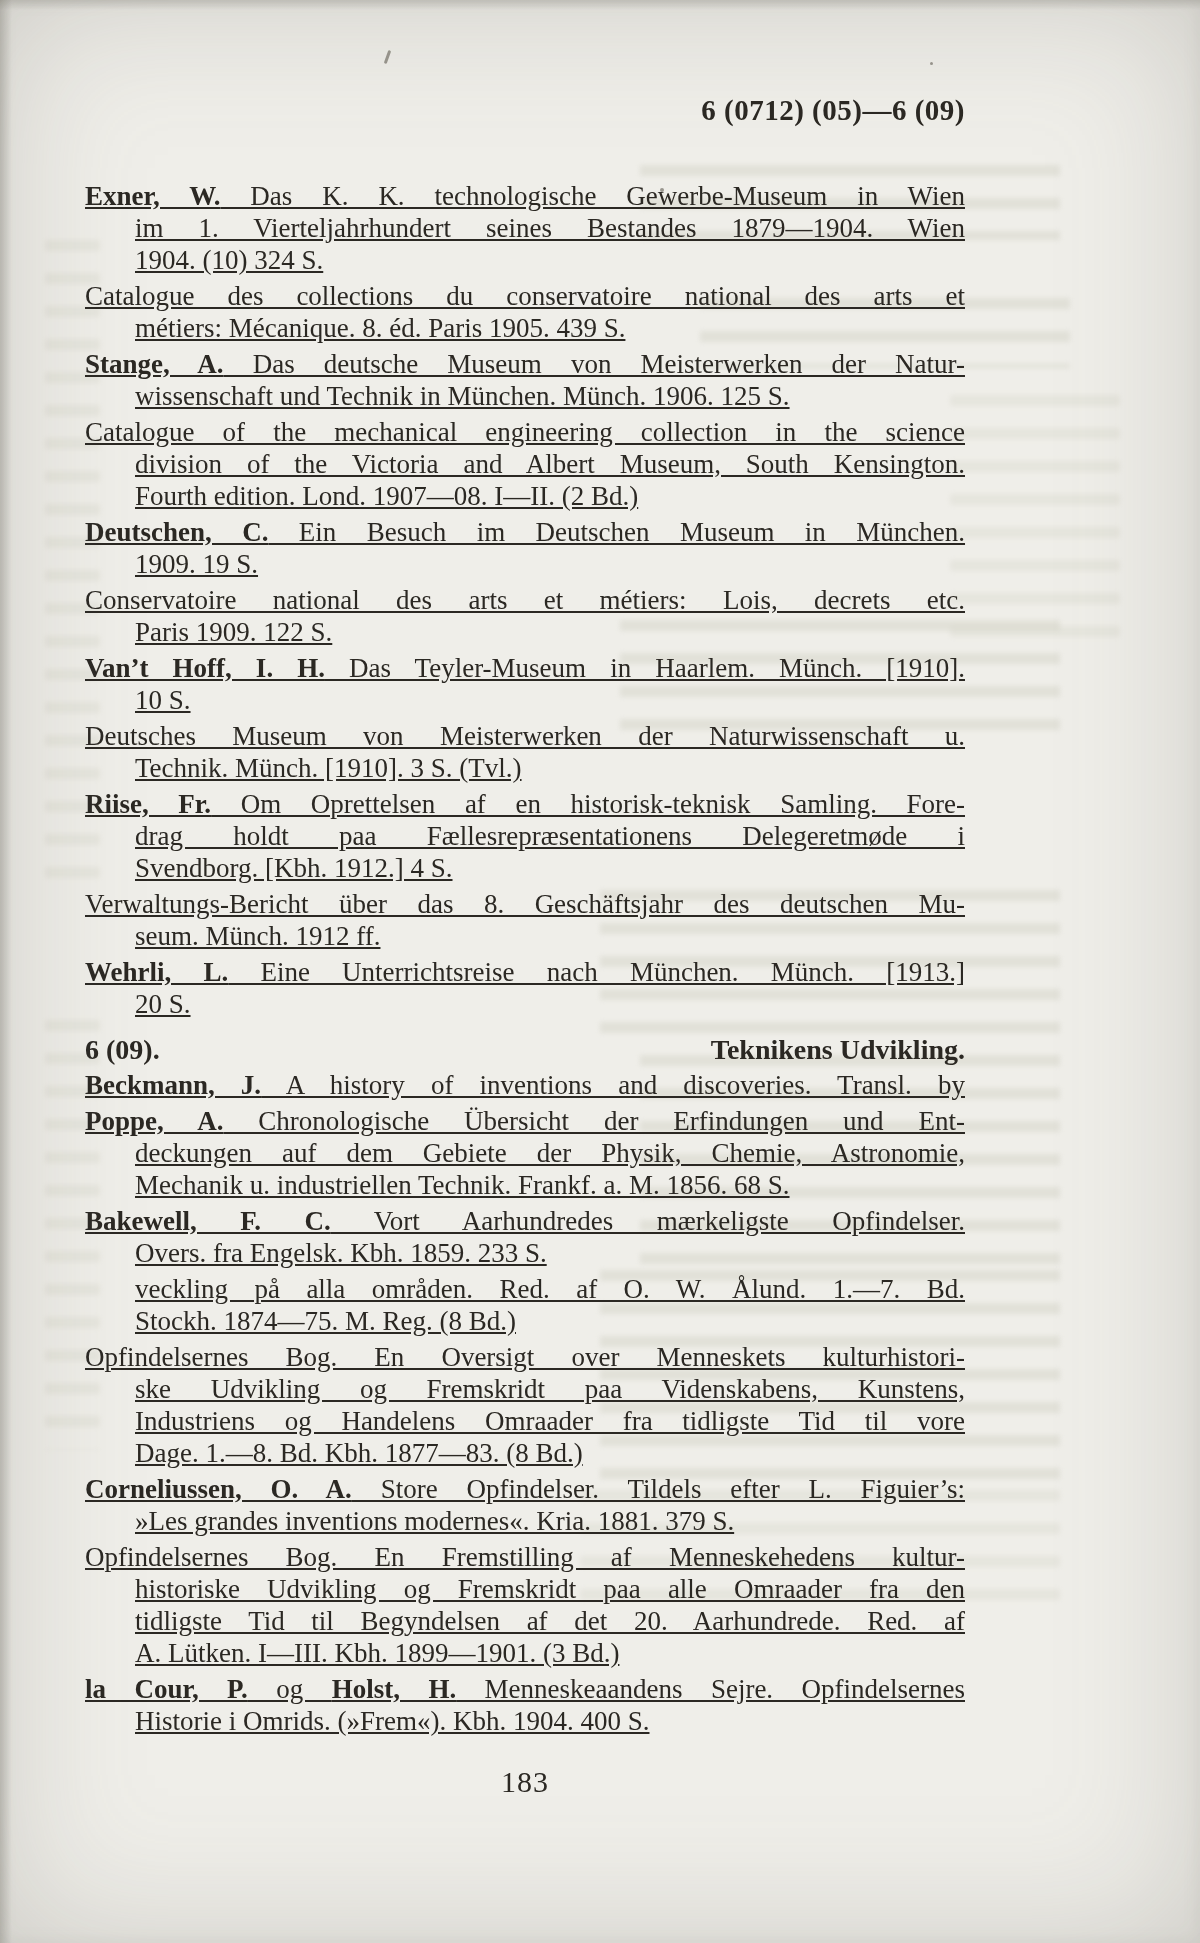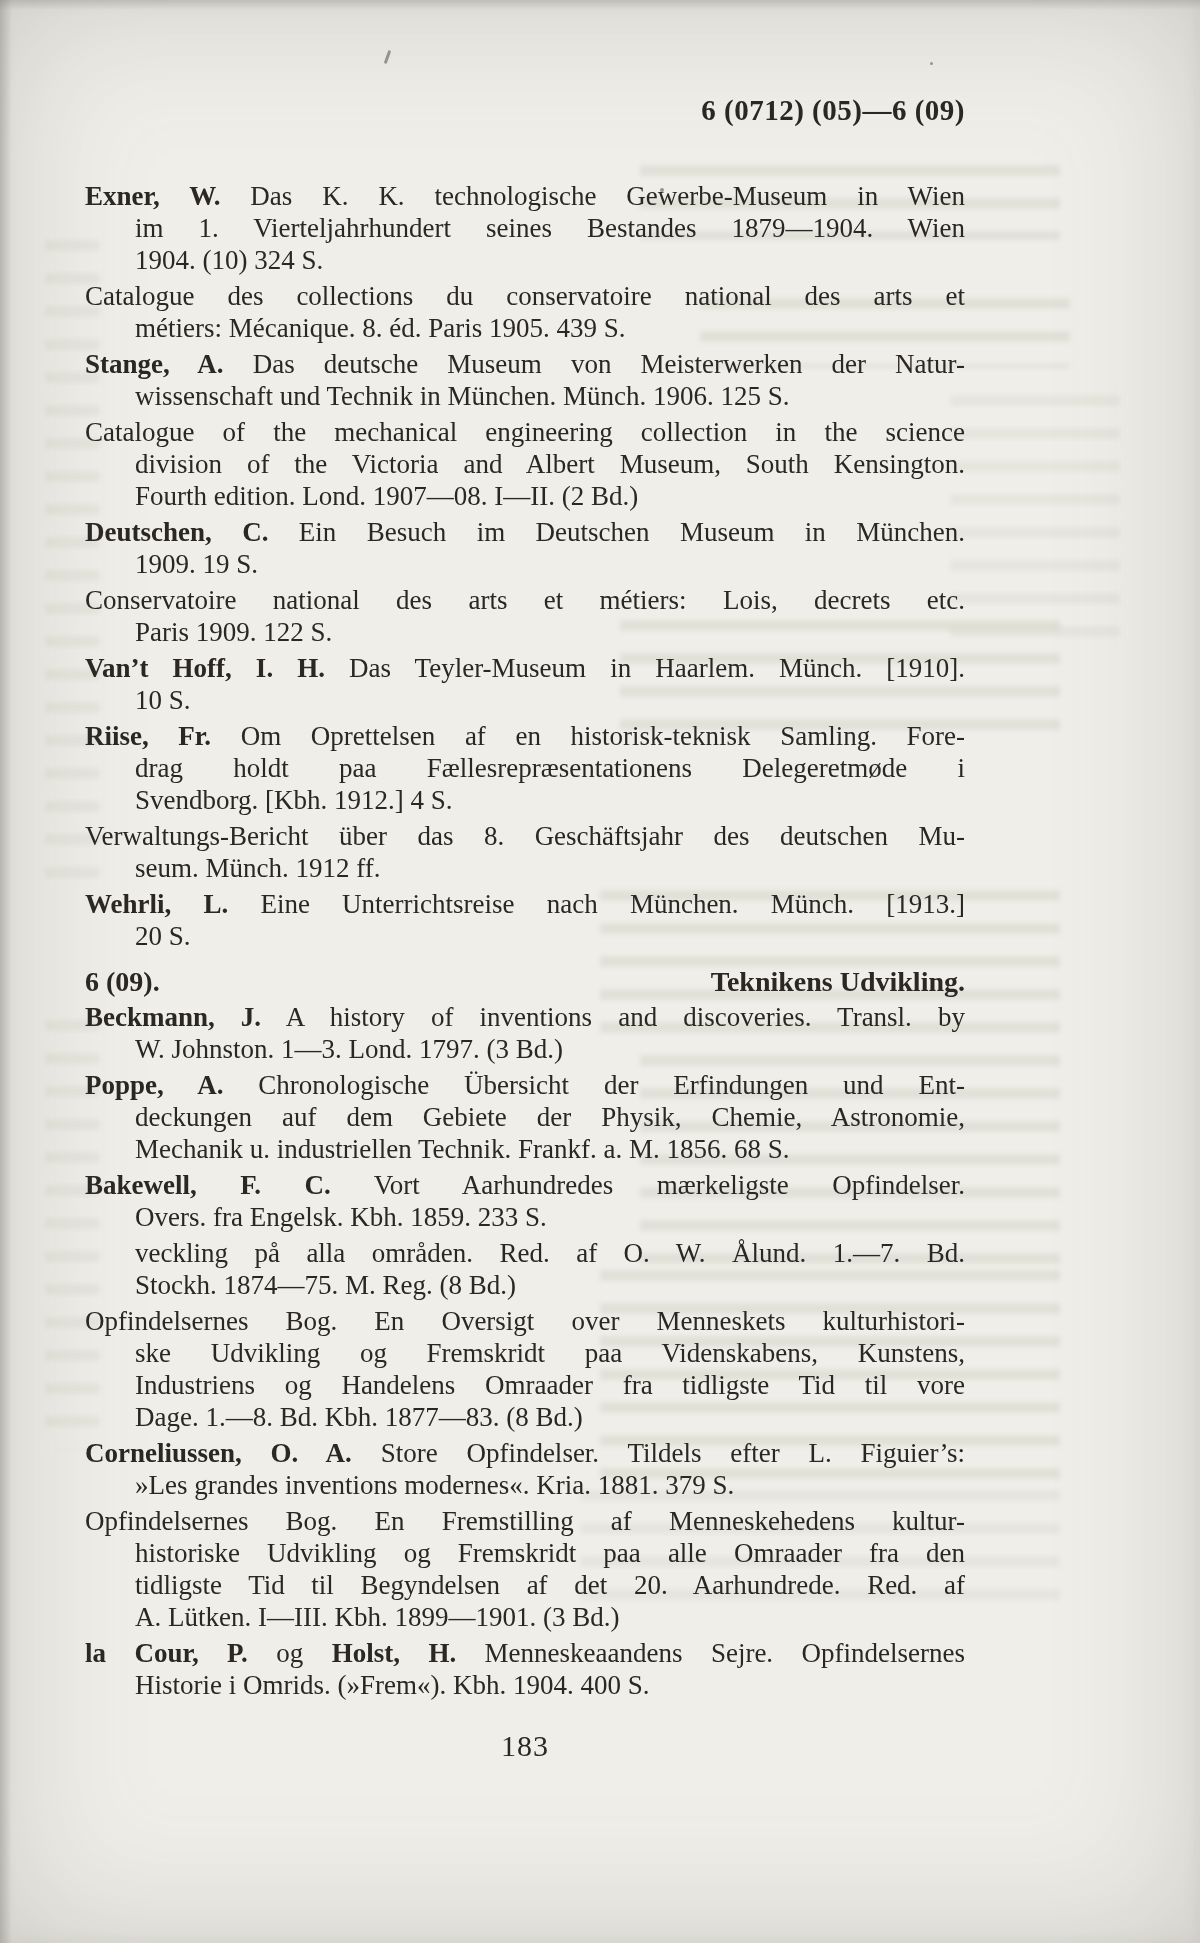--- a/index.html
+++ b/index.html
@@ -38,21 +38,21 @@
   .running-head{
     padding-top:56px;
     text-align:right;
     font-weight:bold;
     font-size:29px;
     line-height:36px;
     letter-spacing:.5px;
     margin-top:36px;
   }
   .bibliography{margin-top:52px;}
-  .entry{margin:0 0 4px 0;}
+  .entry{margin:0 0 4px 0;text-decoration:underline;}
   .line{
     font-size:27px;
     line-height:32px;
     text-align:justify;
     text-align-last:justify;
     text-justify:inter-word;
   }
   .line.cont{margin-left:50px;}
   .line.last{text-align-last:left;}
   .author{font-weight:bold;}
@@ -112,39 +112,42 @@
       </div>
       <div class="entry">
         <div class="line"><span>Conservatoire national des arts et métiers: Lois, decrets etc.</span></div>
         <div class="line cont last"><span>Paris 1909. 122 S.</span></div>
       </div>
       <div class="entry">
         <div class="line"><span class="author">Van’t Hoff, I. H.</span><span> Das Teyler-Museum in Haarlem. Münch. [1910].</span></div>
         <div class="line cont last"><span>10 S.</span></div>
       </div>
       <div class="entry">
+        <div class="line"><span>Deutsches Museum von Meisterwerken der Naturwissenschaft u.</span></div>
+        <div class="line cont last"><span>Technik. Münch. [1910]. 3 S. (Tvl.)</span></div>
+      </div>
+      <div class="entry">
         <div class="line"><span class="author">Riise, Fr.</span><span> Om Oprettelsen af en historisk-teknisk Samling. Fore-</span></div>
         <div class="line cont"><span>drag holdt paa Fællesrepræsentationens Delegeretmøde i</span></div>
         <div class="line cont last"><span>Svendborg. [Kbh. 1912.] 4 S.</span></div>
       </div>
       <div class="entry">
         <div class="line"><span>Verwaltungs-Bericht über das 8. Geschäftsjahr des deutschen Mu-</span></div>
         <div class="line cont last"><span>seum. Münch. 1912 ff.</span></div>
       </div>
       <div class="entry">
         <div class="line"><span class="author">Wehrli, L.</span><span> Eine Unterrichtsreise nach München. Münch. [1913.]</span></div>
         <div class="line cont last"><span>20 S.</span></div>
       </div>
       <div class="section-heading">
         <span>6 (09).</span>
         <span>Teknikens Udvikling.</span>
       </div>
       <div class="entry">
         <div class="line"><span class="author">Beckmann, J.</span><span> A history of inventions and discoveries. Transl. by</span></div>
-        <div class="line cont last"><span>W. Johnston. 1—3. Lond. 1797. (3 Bd.)</span></div>
       </div>
       <div class="entry">
         <div class="line"><span class="author">Poppe, A.</span><span> Chronologische Übersicht der Erfindungen und Ent-</span></div>
         <div class="line cont"><span>deckungen auf dem Gebiete der Physik, Chemie, Astronomie,</span></div>
         <div class="line cont last"><span>Mechanik u. industriellen Technik. Frankf. a. M. 1856. 68 S.</span></div>
       </div>
       <div class="entry">
         <div class="line"><span class="author">Bakewell, F. C.</span><span> Vort Aarhundredes mærkeligste Opfindelser.</span></div>
         <div class="line cont last"><span>Overs. fra Engelsk. Kbh. 1859. 233 S.</span></div>
       </div>

